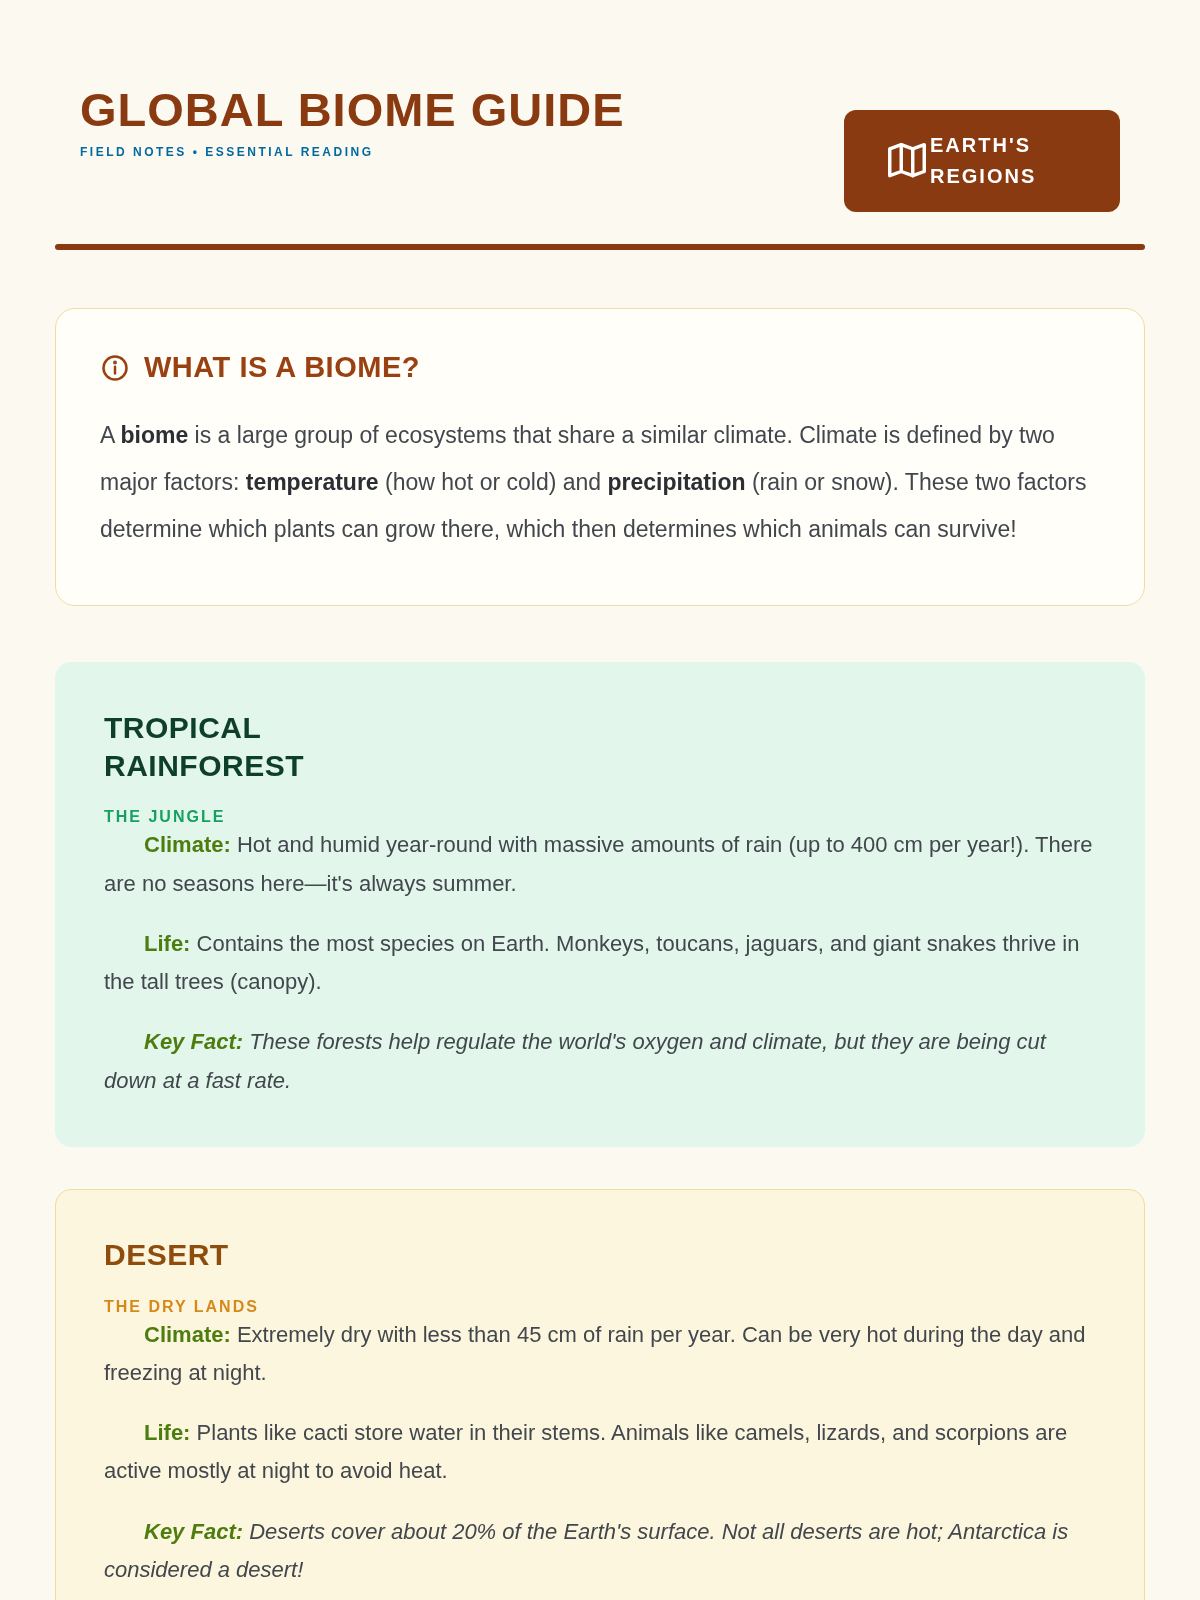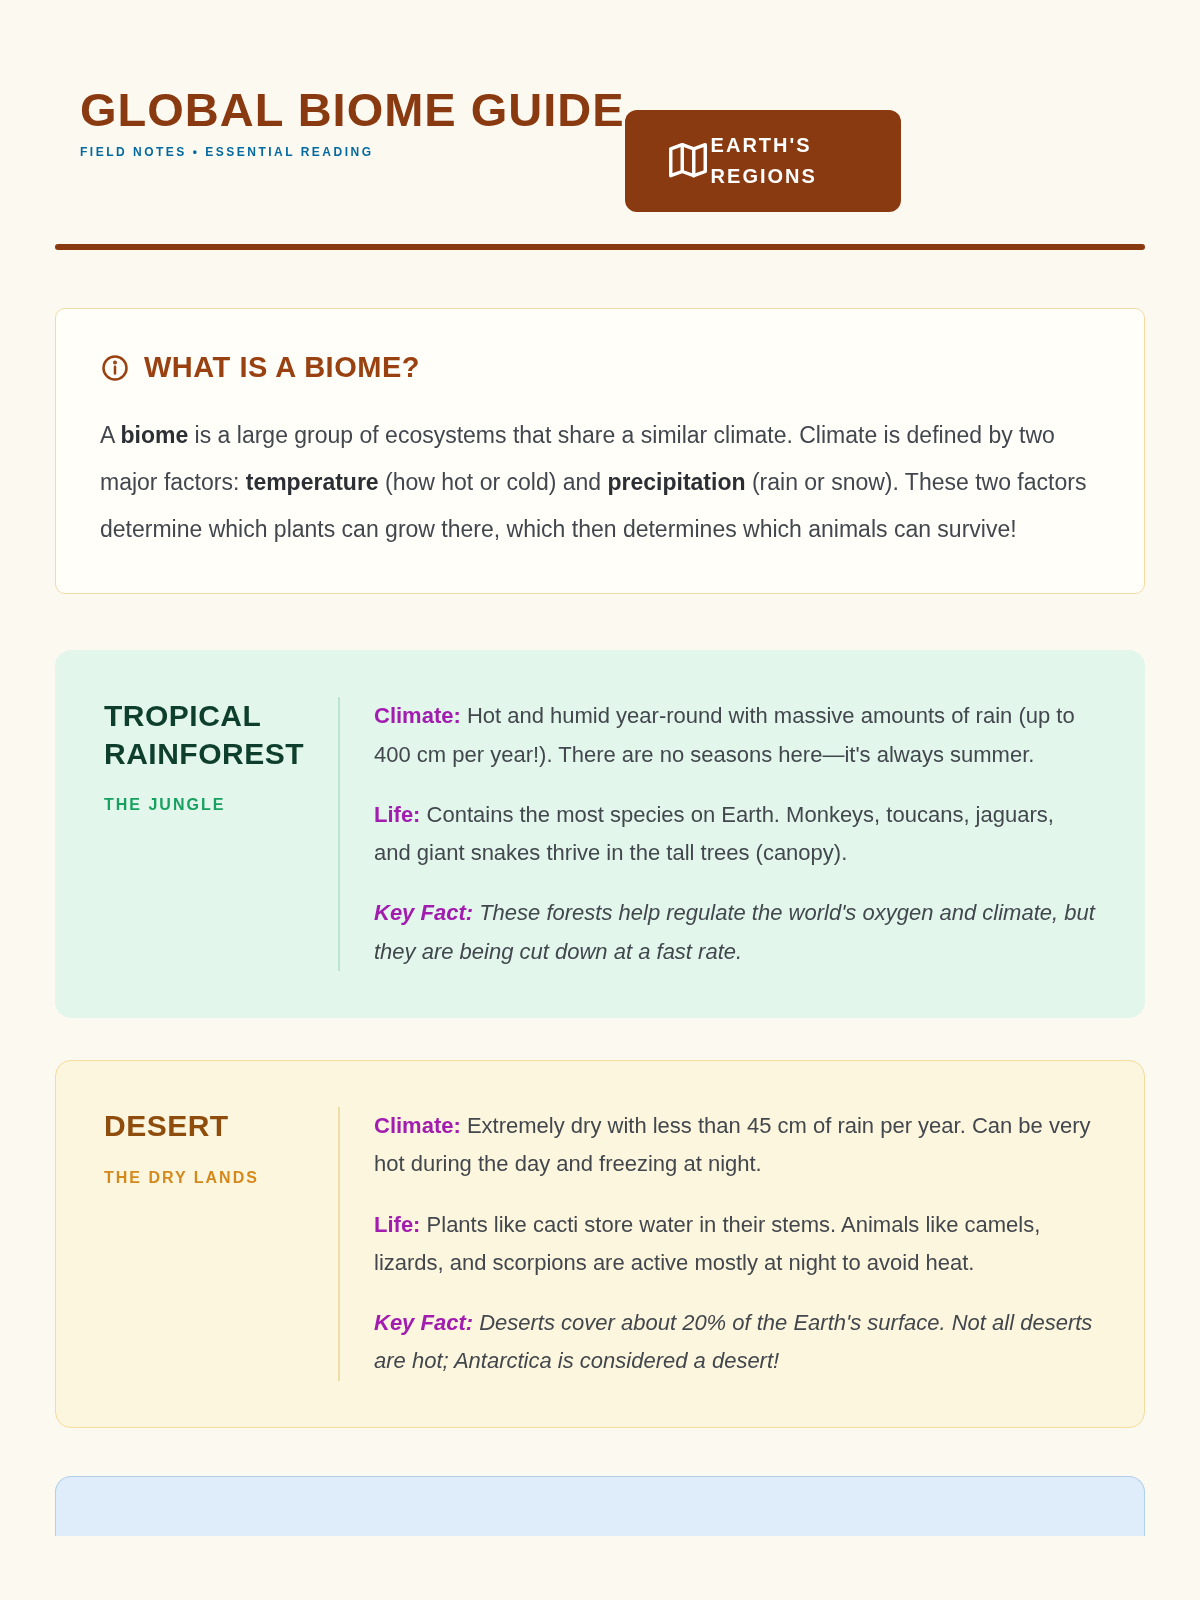--- a/index.html
+++ b/index.html
@@ -10,20 +10,21 @@
     background: #FCF9F0;
     font-family: "Liberation Sans", sans-serif;
     color: #3F4348;
     padding: 0 55px;
   }
 
   
   .header {
     margin-top: 84px;
     display: flex;
+    justify-content: space-between;
     align-items: flex-start;
     padding: 0 25px 0 25px;
   }
   .title-block { max-width: 560px; }
   .page-title {
     font-size: 47px;
     font-weight: 700;
     letter-spacing: 1px;
     line-height: 1.12;
     color: #8A3A10;
@@ -61,22 +62,22 @@
     height: 6px;
     background: #8A3A10;
     border-radius: 3px;
   }
 
   
   .intro-card {
     margin-top: 58px;
     background: #FFFEF9;
     border: 1px solid #F2DCA4;
-    border-radius: 10px;
-    padding: 42px 44px 40px 44px;
+    border-radius: 20px;
+    padding: 42px 44px 52px 44px;
   }
   .intro-heading {
     display: flex;
     align-items: center;
     gap: 14px;
     font-size: 29px;
     font-weight: 700;
     letter-spacing: 0.5px;
     color: #9A4112;
   }
@@ -90,20 +91,21 @@
   .intro-body b { color: #2B2F34; }
 
   
   .biome-card {
     border-radius: 16px;
     padding: 46px 48px;
     display: flex;
     align-items: stretch;
     background: var(--bg, #eee);
     border: 1px solid var(--border, transparent);
+    flex-direction: column;
   }
   .biome-card.first { margin-top: 56px; }
   .biome-card.second { margin-top: 42px; justify-content: space-between; }
   .biome-left { width: 212px; flex: 0 0 auto; }
   .biome-name {
     font-size: 30px;
     font-weight: 700;
     letter-spacing: 0.5px;
     line-height: 1.25;
     color: var(--heading, #222);
@@ -121,21 +123,21 @@
     margin: 0 34px 0 22px;
     flex: 0 0 auto;
   }
   .biome-right { flex: 1; }
   .biome-right p {
     font-size: 22px;
     line-height: 1.74;
     color: #42474D;
   }
   .biome-right p + p { margin-top: 22px; }
-  .biome-right b { color: #a21caf; }
+  .biome-right b { color: #4d7c0f; margin-left: 40px; }
   .key-fact { font-style: italic; font-size: 21px; color: #4A4F54; }
   .key-fact b { font-style: italic; }
 
   
   .partial-card {
     margin-top: 48px;
     height: 60px;
     border-radius: 16px 16px 0 0;
     background: var(--bg, #DEEDF9);
     border: 1px solid var(--border, #AFCFEA);

